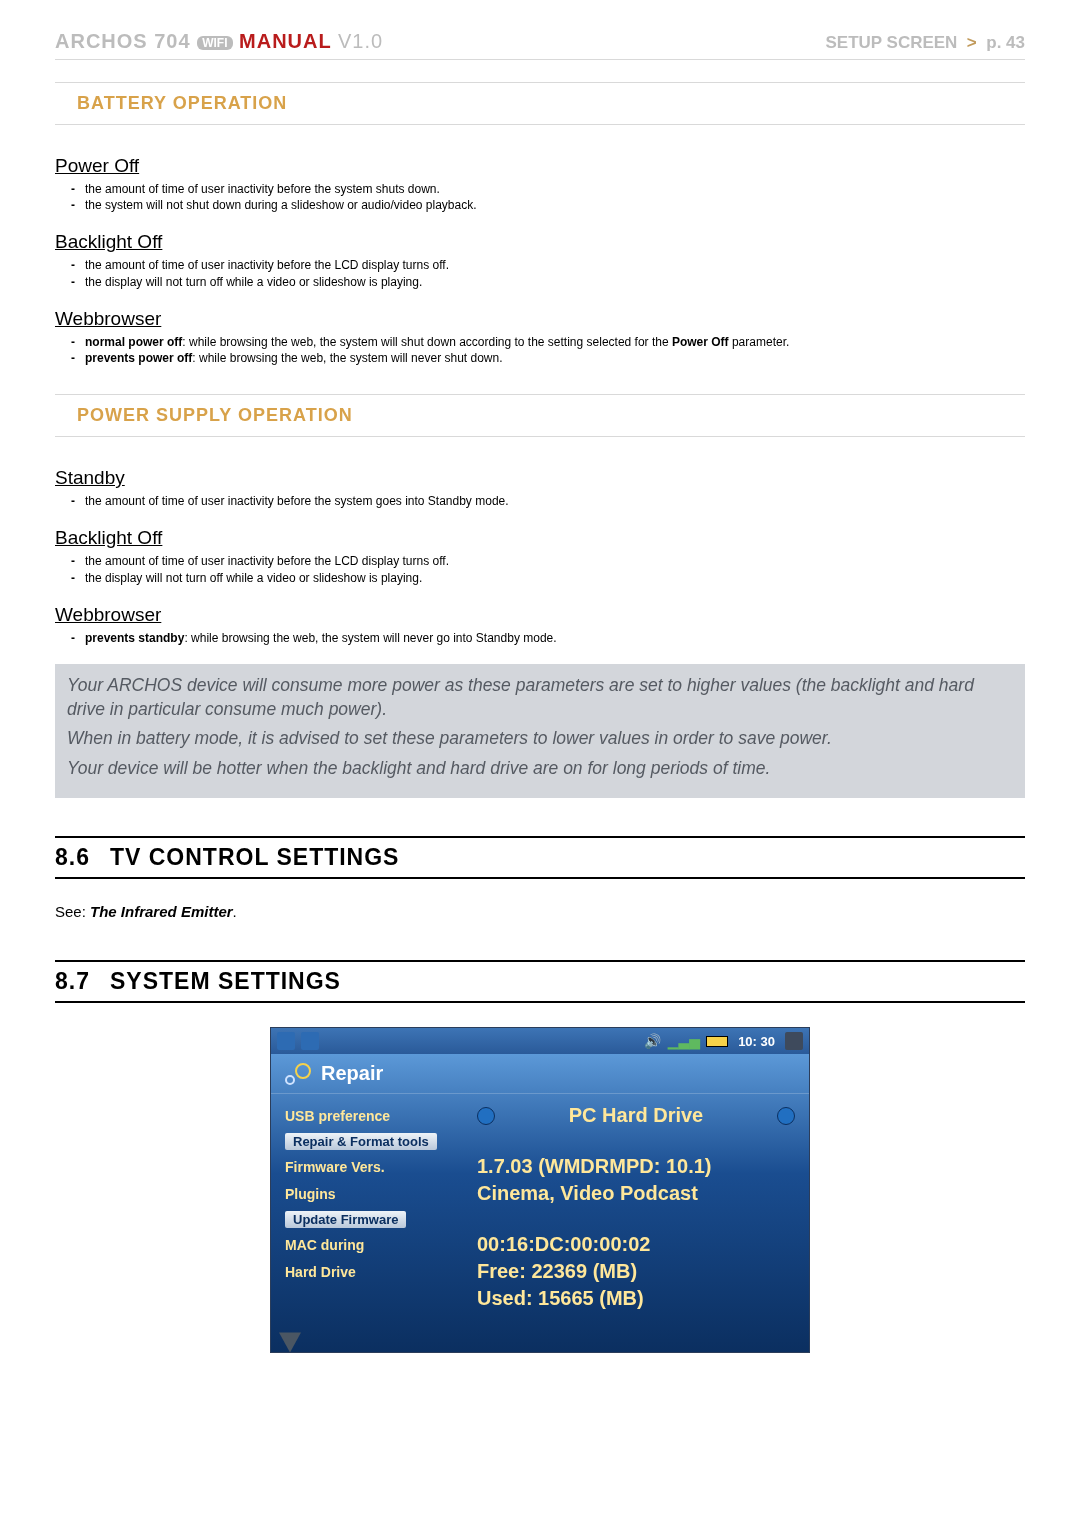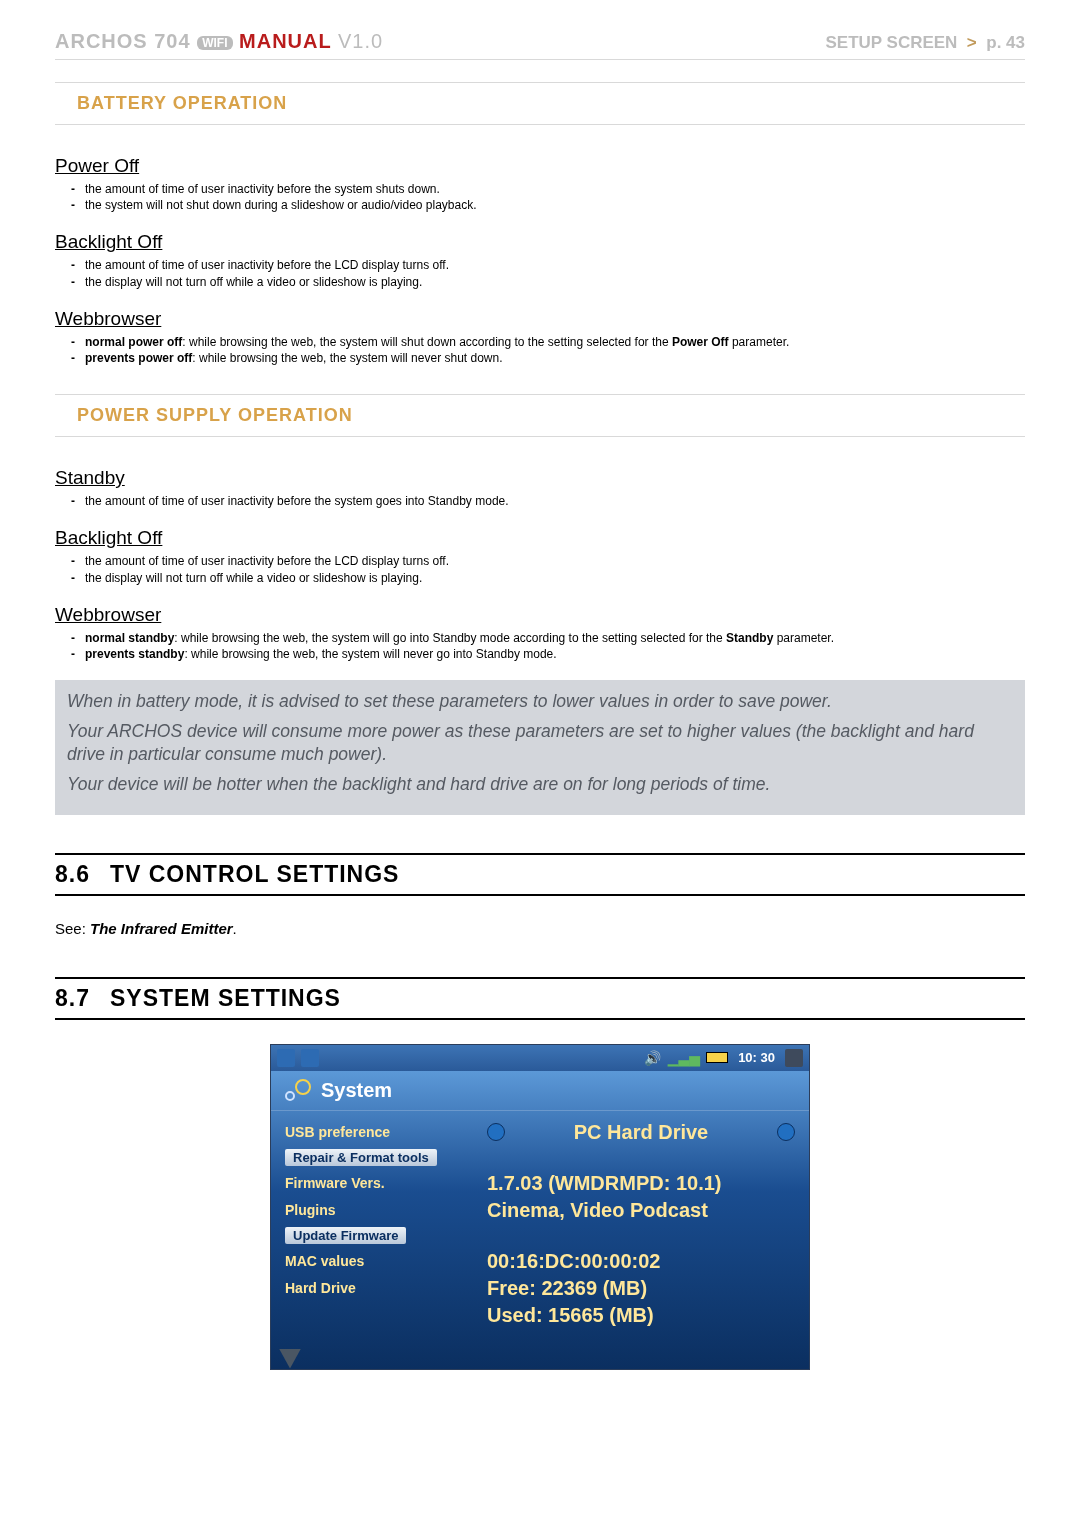--- a/index.html
+++ b/index.html
@@ -124,21 +124,21 @@
   .gear-ic { position: relative; width: 26px; height: 22px; }
   .gear-ic .big { position:absolute; right:0; top:0; width:16px; height:16px; border:2px solid #f6d24a; border-radius:50%; }
   .gear-ic .sm  { position:absolute; left:0; bottom:0; width:10px; height:10px; border:2px solid #cfe3ff; border-radius:50%; }
 
   .sys-body { padding: 8px 14px 14px 14px; }
   .sys-row {
     display: flex;
     align-items: center;
     min-height: 24px;
     padding: 2px 0;
-    gap: 12px;
+    gap: 2px;
   }
   .sys-label { width: 190px; font-weight: 700; color: #ffe79a; font-size: 14px; }
   .sys-val   { flex: 1; color: #ffe79a; font-weight: 700; font-size: 20px; display:flex; align-items:center; gap:10px; }
   .sys-val.center { justify-content: center; }
   .pill {
     display: inline-block;
     background: linear-gradient(#eef3f8,#b9c8da);
     color: #0b2f60;
     font-weight: 700;
     border-radius: 2px;
@@ -219,31 +219,28 @@
   <ul class="dash">
     <li>the amount of time of user inactivity before the LCD display turns off.</li>
     <li>the display will not turn off while a video or slideshow is playing.</li>
   </ul>
 </div>
 
 <div class="entry">
   <div class="entry-title">Webbrowser</div>
   <ul class="dash">
     <li>
-      <span class="bold">normal standby</span><span>: while browsing the web, the system will go into Standby mode according to the setting selected for the </span><span class="bold">Standby</span><span> parameter.</span>
-    </li>
-    <li>
       <span class="bold">prevents standby</span><span>: while browsing the web, the system will never go into Standby mode.</span>
     </li>
   </ul>
 </div>
 
 <div class="note-box">
+  <p>Your ARCHOS device will consume more power as these parameters are set to higher values (the backlight and hard drive in particular consume much power).</p>
   <p>When in battery mode, it is advised to set these parameters to lower values in order to save power.</p>
-  <p>Your ARCHOS device will consume more power as these parameters are set to higher values (the backlight and hard drive in particular consume much power).</p>
   <p>Your device will be hotter when the backlight and hard drive are on for long periods of time.</p>
 </div>
 
 <div class="chapter">
   <span>8.6</span>
   <span>TV CONTROL SETTINGS</span>
 </div>
 
 <div class="see-line">
   <span>See: </span><span class="ital">The Infrared Emitter</span><span>.</span>
@@ -264,21 +261,21 @@
     <span class="ic-bat"></span>
     <span class="time">10: 30</span>
     <span class="tb ic-x"></span>
   </div>
 
   <div class="sys-title">
     <span class="gear-ic">
         <span class="big"></span>
         <span class="sm"></span>
       </span>
-    <span>System</span>
+    <span>Repair</span>
   </div>
 
   <div class="sys-body">
 
     <div class="sys-row">
       <div class="sys-label">USB preference</div>
       <span class="arrow-btn"></span>
       <div class="sys-val center">PC Hard Drive</div>
       <span class="arrow-btn"></span>
     </div>
@@ -298,21 +295,21 @@
       <div class="sys-val">Cinema, Video Podcast</div>
     </div>
 
     <div class="sys-row">
       <div class="sys-label"><span class="pill">Update Firmware</span></div>
       <div class="sys-val"></div>
     </div>
 
 
     <div class="sys-row">
-      <div class="sys-label">MAC values</div>
+      <div class="sys-label">MAC during</div>
       <div class="sys-val">00:16:DC:00:00:02</div>
     </div>
 
     <div class="sys-row">
       <div class="sys-label">Hard Drive</div>
       <div class="sys-val">Free:  22369 (MB)</div>
     </div>
     <div class="sys-row">
       <div class="sys-label"></div>
       <div class="sys-val">Used:  15665 (MB)</div>

